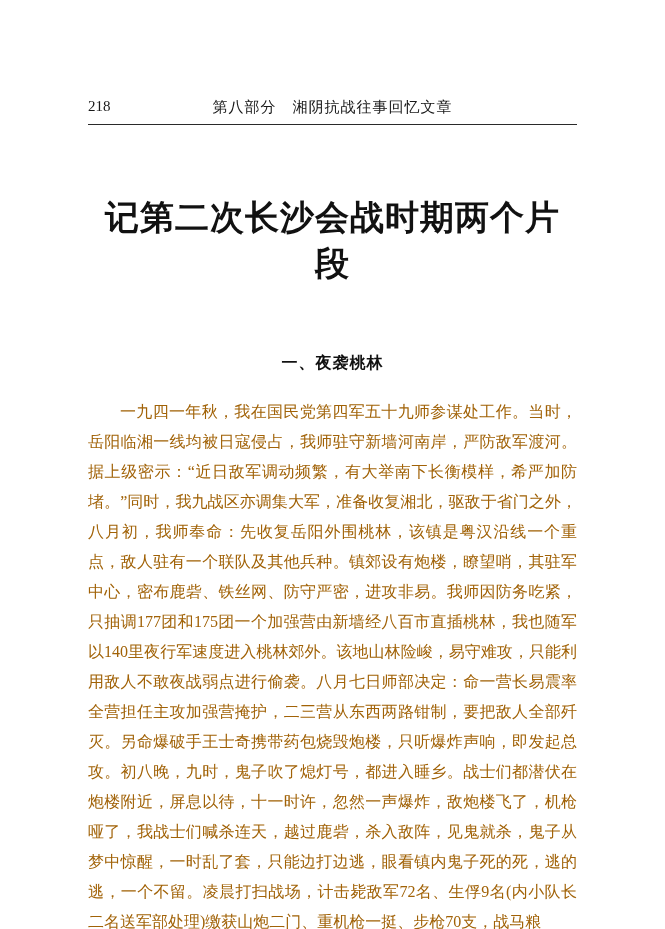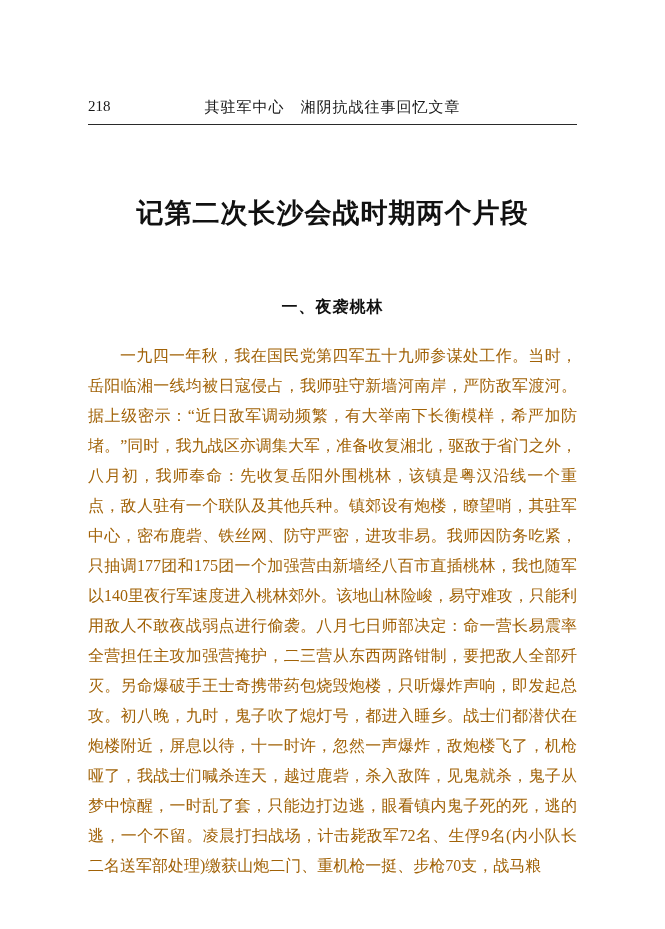--- a/index.html
+++ b/index.html
@@ -36,21 +36,21 @@
     left: 0;
     top: 0;
     letter-spacing: 0;
     font-size: 15px;
   }
   .article-title {
     margin: 70px 0 0 0;
     text-align: center;
     font-family: "DejaVu Sans", "Liberation Sans", sans-serif;
     font-weight: bold;
-    font-size: 27px;
+    font-size: 34px;
     letter-spacing: 1px;
     color: #111111;
   }
   .section-heading {
     margin: 66px 0 0 0;
     text-align: center;
     font-family: "DejaVu Sans", "Liberation Sans", sans-serif;
     font-weight: bold;
     font-size: 16px;
     letter-spacing: 1px;
@@ -68,21 +68,21 @@
     max-height: 540px;
   }
 </style>
 </head>
 <body>
 
 <div class="page">
 
   <div class="running-head">
     <span class="page-number">218</span>
-    <span class="header-title">其驻军中心　湘阴抗战往事回忆文章</span>
+    <span class="header-title">第八部分　湘阴抗战往事回忆文章</span>
   </div>
 
   <h1 class="article-title">记第二次长沙会战时期两个片段</h1>
 
   <h2 class="section-heading">一、夜袭桃林</h2>
 
   <p class="body-paragraph">一九四一年秋，我在国民党第四军五十九师参谋处工作。当时，岳阳临湘一线均被日寇侵占，我师驻守新墙河南岸，严防敌军渡河。据上级密示：“近日敌军调动频繁，有大举南下长衡模样，希严加防堵。”同时，我九战区亦调集大军，准备收复湘北，驱敌于省门之外，八月初，我师奉命：先收复岳阳外围桃林，该镇是粤汉沿线一个重点，敌人驻有一个联队及其他兵种。镇郊设有炮楼，瞭望哨，其驻军中心，密布鹿砦、铁丝网、防守严密，进攻非易。我师因防务吃紧，只抽调177团和175团一个加强营由新墙经八百市直插桃林，我也随军以140里夜行军速度进入桃林郊外。该地山林险峻，易守难攻，只能利用敌人不敢夜战弱点进行偷袭。八月七日师部决定：命一营长易震率全营担任主攻加强营掩护，二三营从东西两路钳制，要把敌人全部歼灭。另命爆破手王士奇携带药包烧毁炮楼，只听爆炸声响，即发起总攻。初八晚，九时，鬼子吹了熄灯号，都进入睡乡。战士们都潜伏在炮楼附近，屏息以待，十一时许，忽然一声爆炸，敌炮楼飞了，机枪哑了，我战士们喊杀连天，越过鹿砦，杀入敌阵，见鬼就杀，鬼子从梦中惊醒，一时乱了套，只能边打边逃，眼看镇内鬼子死的死，逃的逃，一个不留。凌晨打扫战场，计击毙敌军72名、生俘9名(内小队长二名送军部处理)缴获山炮二门、重机枪一挺、步枪70支，战马粮</p>
 
 </div>
 

